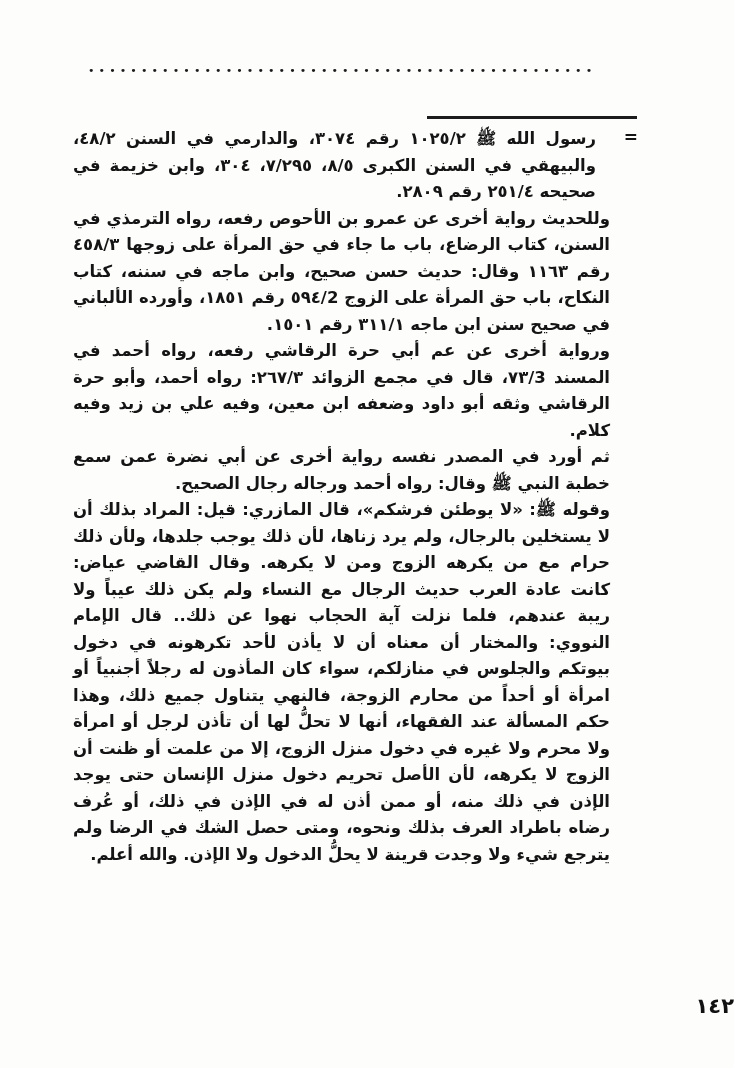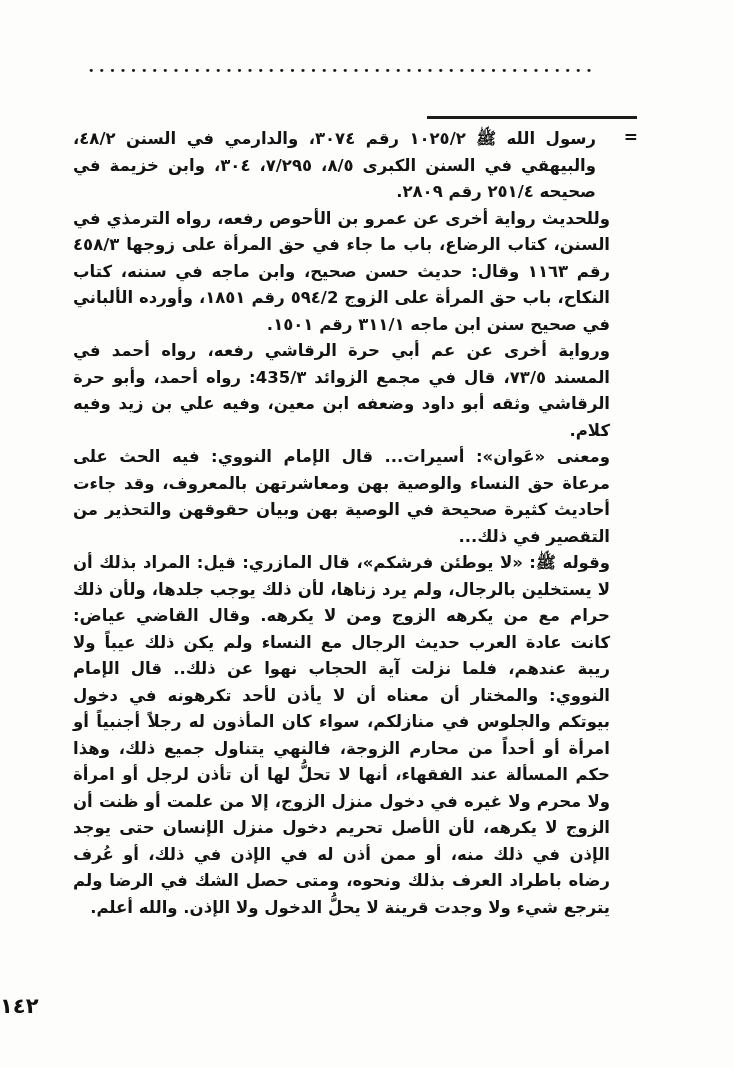--- a/index.html
+++ b/index.html
@@ -66,21 +66,21 @@
     font-weight: 700;
   }
   .para.justify-last {
     text-align-last: justify;
   }
   .page-number {
     position: absolute;
     top: 994px;
     left: 0;
     width: 100%;
-    text-align: left;
+    text-align: right;
     direction: rtl;
     font-size: 21px;
     font-weight: 700;
     color: #111;
   }
 </style>
 </head>
 <body>
 
 <div class="page">
@@ -90,24 +90,24 @@
   <div class="fn-rule"></div>
 
   <div class="text-block">
 
     <p class="para cont">
       <span class="cont-marker">=</span><span>رسول الله ﷺ ١٠٢٥/٢ رقم ٣٠٧٤، والدارمي في السنن ٤٨/٢، والبيهقي في السنن الكبرى ٨/٥، ٧/٢٩٥، ٣٠٤، وابن خزيمة في صحيحه ٢٥١/٤ رقم ٢٨٠٩.</span>
     </p>
 
     <p class="para">وللحديث رواية أخرى عن عمرو بن الأحوص رفعه، رواه الترمذي في السنن، كتاب الرضاع، باب ما جاء في حق المرأة على زوجها ٤٥٨/٣ رقم ١١٦٣ وقال: حديث حسن صحيح، وابن ماجه في سننه، كتاب النكاح، باب حق المرأة على الزوج ٥٩٤/2 رقم ١٨٥١، وأورده الألباني في صحيح سنن ابن ماجه ٣١١/١ رقم ١٥٠١.</p>
 
-    <p class="para">ورواية أخرى عن عم أبي حرة الرقاشي رفعه، رواه أحمد في المسند ٧٣/٥، قال في مجمع الزوائد 435/٣: رواه أحمد، وأبو حرة الرقاشي وثقه أبو داود وضعفه ابن معين، وفيه علي بن زيد وفيه كلام.</p>
+    <p class="para">ورواية أخرى عن عم أبي حرة الرقاشي رفعه، رواه أحمد في المسند ٧٣/3، قال في مجمع الزوائد ٢٦٧/٣: رواه أحمد، وأبو حرة الرقاشي وثقه أبو داود وضعفه ابن معين، وفيه علي بن زيد وفيه كلام.</p>
 
+    <p class="para">ثم أورد في المصدر نفسه رواية أخرى عن أبي نضرة عمن سمع خطبة النبي ﷺ وقال: رواه أحمد ورجاله رجال الصحيح.</p>
 
-    <p class="para">ومعنى «عَوان»: أسيرات... قال الإمام النووي: فيه الحث على مرعاة حق النساء والوصية بهن ومعاشرتهن بالمعروف، وقد جاءت أحاديث كثيرة صحيحة في الوصية بهن وبيان حقوقهن والتحذير من التقصير في ذلك...</p>
 
     <p class="para">وقوله ﷺ: «لا يوطئن فرشكم»، قال المازري: قيل: المراد بذلك أن لا يستخلين بالرجال، ولم يرد زناها، لأن ذلك يوجب جلدها، ولأن ذلك حرام مع من يكرهه الزوج ومن لا يكرهه. وقال القاضي عياض: كانت عادة العرب حديث الرجال مع النساء ولم يكن ذلك عيباً ولا ريبة عندهم، فلما نزلت آية الحجاب نهوا عن ذلك.. قال الإمام النووي: والمختار أن معناه أن لا يأذن لأحد تكرهونه في دخول بيوتكم والجلوس في منازلكم، سواء كان المأذون له رجلاً أجنبياً أو امرأة أو أحداً من محارم الزوجة، فالنهي يتناول جميع ذلك، وهذا حكم المسألة عند الفقهاء، أنها لا تحلُّ لها أن تأذن لرجل أو امرأة ولا محرم ولا غيره في دخول منزل الزوج، إلا من علمت أو ظنت أن الزوج لا يكرهه، لأن الأصل تحريم دخول منزل الإنسان حتى يوجد الإذن في ذلك منه، أو ممن أذن له في الإذن في ذلك، أو عُرف رضاه باطراد العرف بذلك ونحوه، ومتى حصل الشك في الرضا ولم يترجع شيء ولا وجدت قرينة لا يحلُّ الدخول ولا الإذن. والله أعلم.</p>
 
 
   </div>
 
   <div class="page-number">١٤٢</div>
 
 </div>
 

